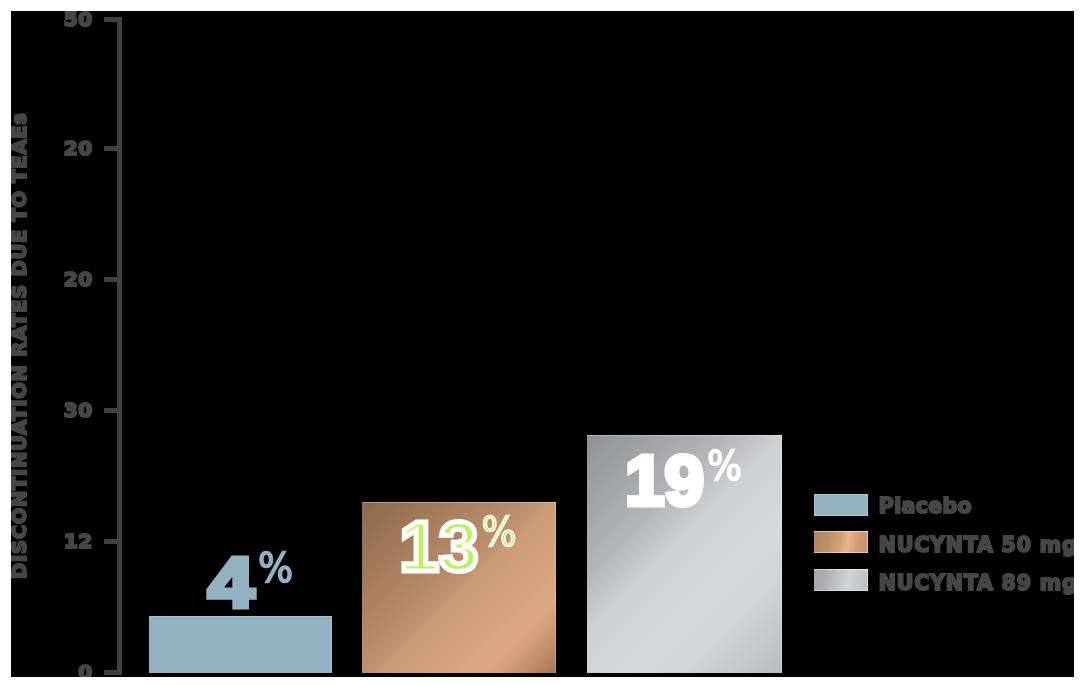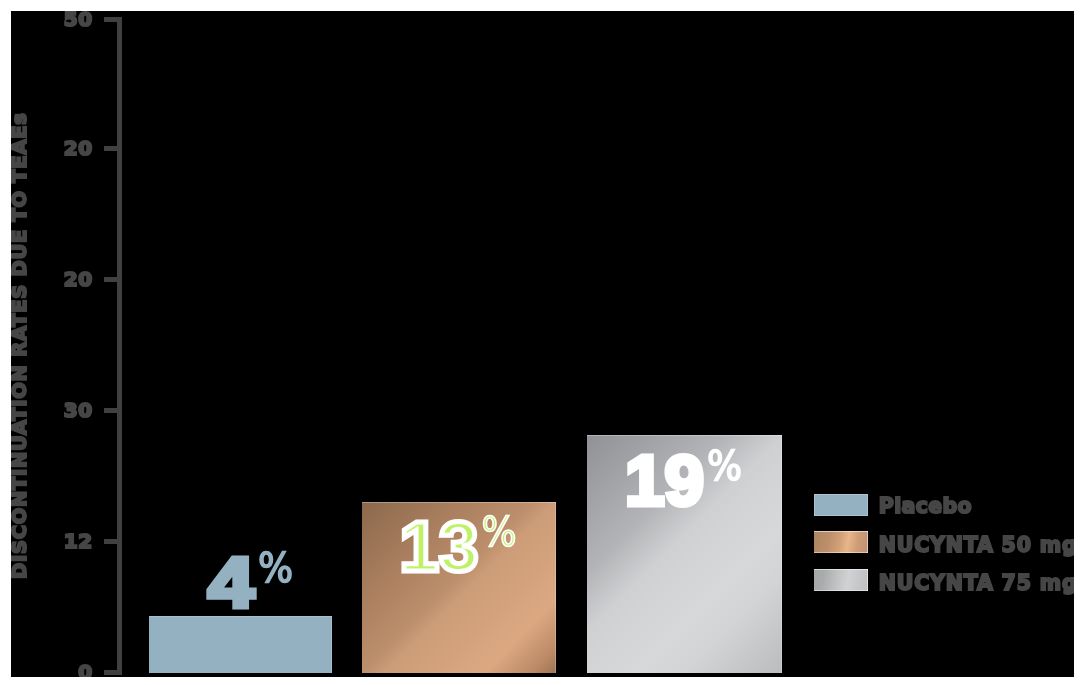--- a/index.html
+++ b/index.html
@@ -86,16 +86,16 @@
   <div class="barlabel" id="lab-0" style="left:196.5px;top:536px;color:#94b1c2"><span class="num">4</span><span class="pct">%</span></div>
   <div class="barlabel" id="lab-1" style="left:388.5px;top:500px;color:#bef264"><span class="num">13</span><span class="pct">%</span></div>
   <div class="barlabel" id="lab-2" style="left:614px;top:434px;color:#ffffff"><span class="num">19</span><span class="pct">%</span></div>
 
   <div class="legend-swatch" id="sw-0" style="top:482.7px;background:#94b1c2"></div>
   <div class="legend-swatch" id="sw-1" style="top:519.7px"></div>
   <div class="legend-swatch" id="sw-2" style="top:557.7px"></div>
 
   <div class="legend-label" style="left:867.8px;top:486.5px">Placebo</div>
   <div class="legend-label" style="left:867.8px;top:525.8px" id="leg-1">NUCYNTA 50 mg</div>
-  <div class="legend-label" style="left:867.8px;top:563.6px" id="leg-2">NUCYNTA 75 mg</div>
+  <div class="legend-label" style="left:867.8px;top:563.6px" id="leg-2">NUCYNTA 89 mg</div>
 
  </div>
 </div>
 
 </body></html>

